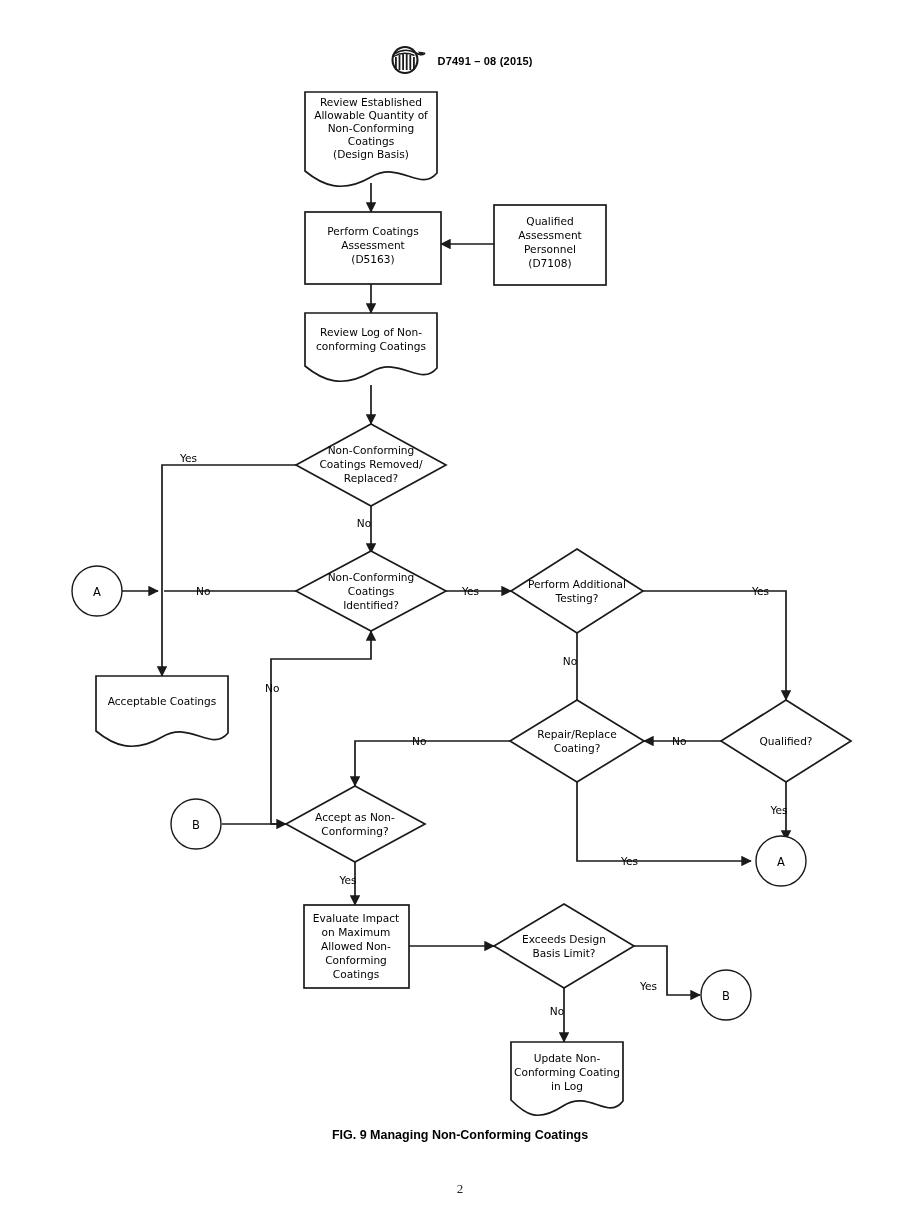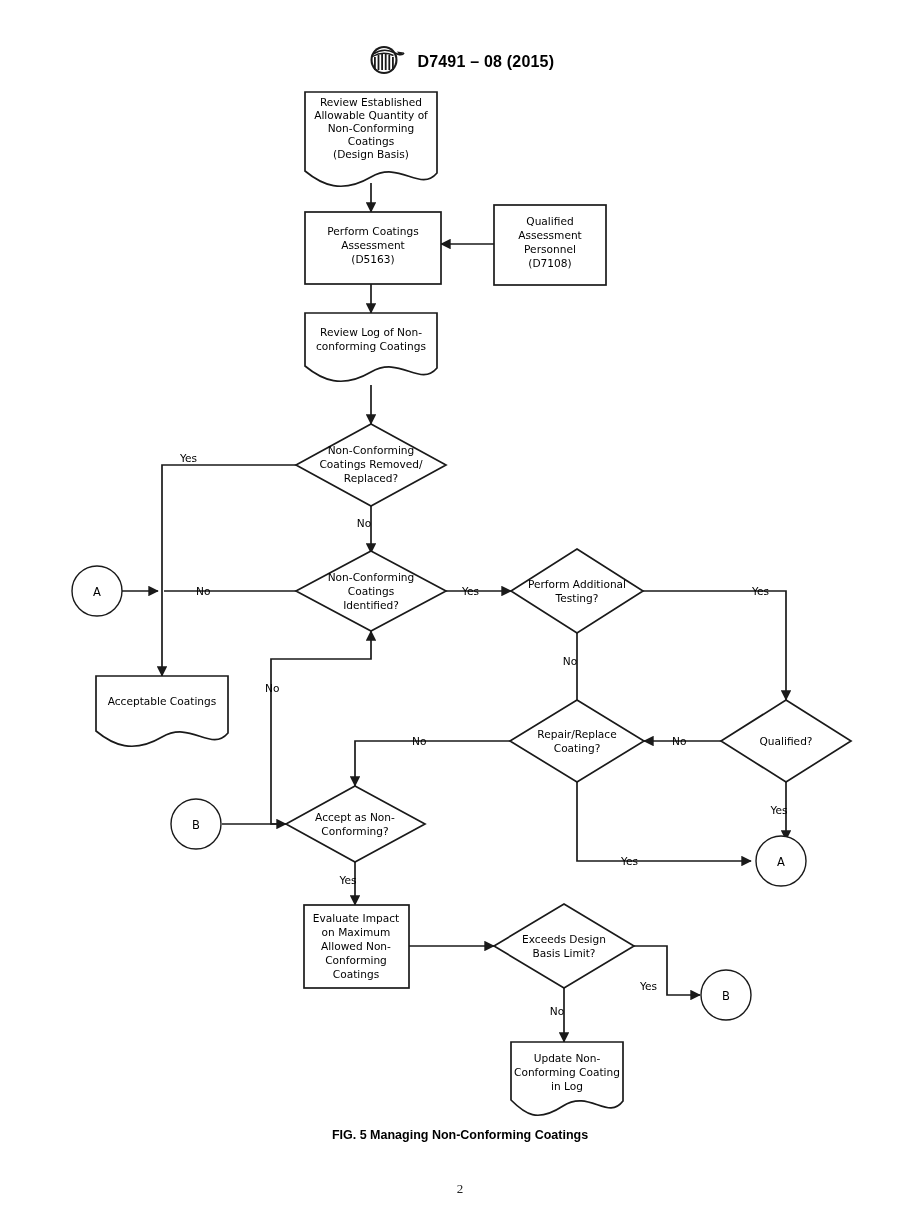--- a/index.html
+++ b/index.html
@@ -21,21 +21,21 @@
     height: 1232px;
   }
   .header {
     position: absolute;
     top: 44px;
     left: 0;
     width: 920px;
     text-align: center;
     font-family: "Liberation Sans", sans-serif;
     font-weight: bold;
-    font-size: 16px;
+    font-size: 11px;
     letter-spacing: 0.2px;
   }
   .header .logo-wrap {
     display: inline-block;
     vertical-align: middle;
     margin-right: 7px;
   }
   .header .std {
     display: inline-block;
     vertical-align: middle;
@@ -280,16 +280,16 @@
       <text class="conn-text" x="196" y="829" text-anchor="middle">B</text>
     </g>
 
     <g>
       <circle class="shape-thin" cx="726" cy="995" r="25"></circle>
       <text class="conn-text" x="726" y="1000" text-anchor="middle">B</text>
     </g>
 
   </svg>
 
-  <div class="caption">FIG. 5 Managing Non-Conforming Coatings</div>
+  <div class="caption">FIG. 9 Managing Non-Conforming Coatings</div>
   <div class="pagenum">2</div>
 
 </div>
 
 </body></html>

